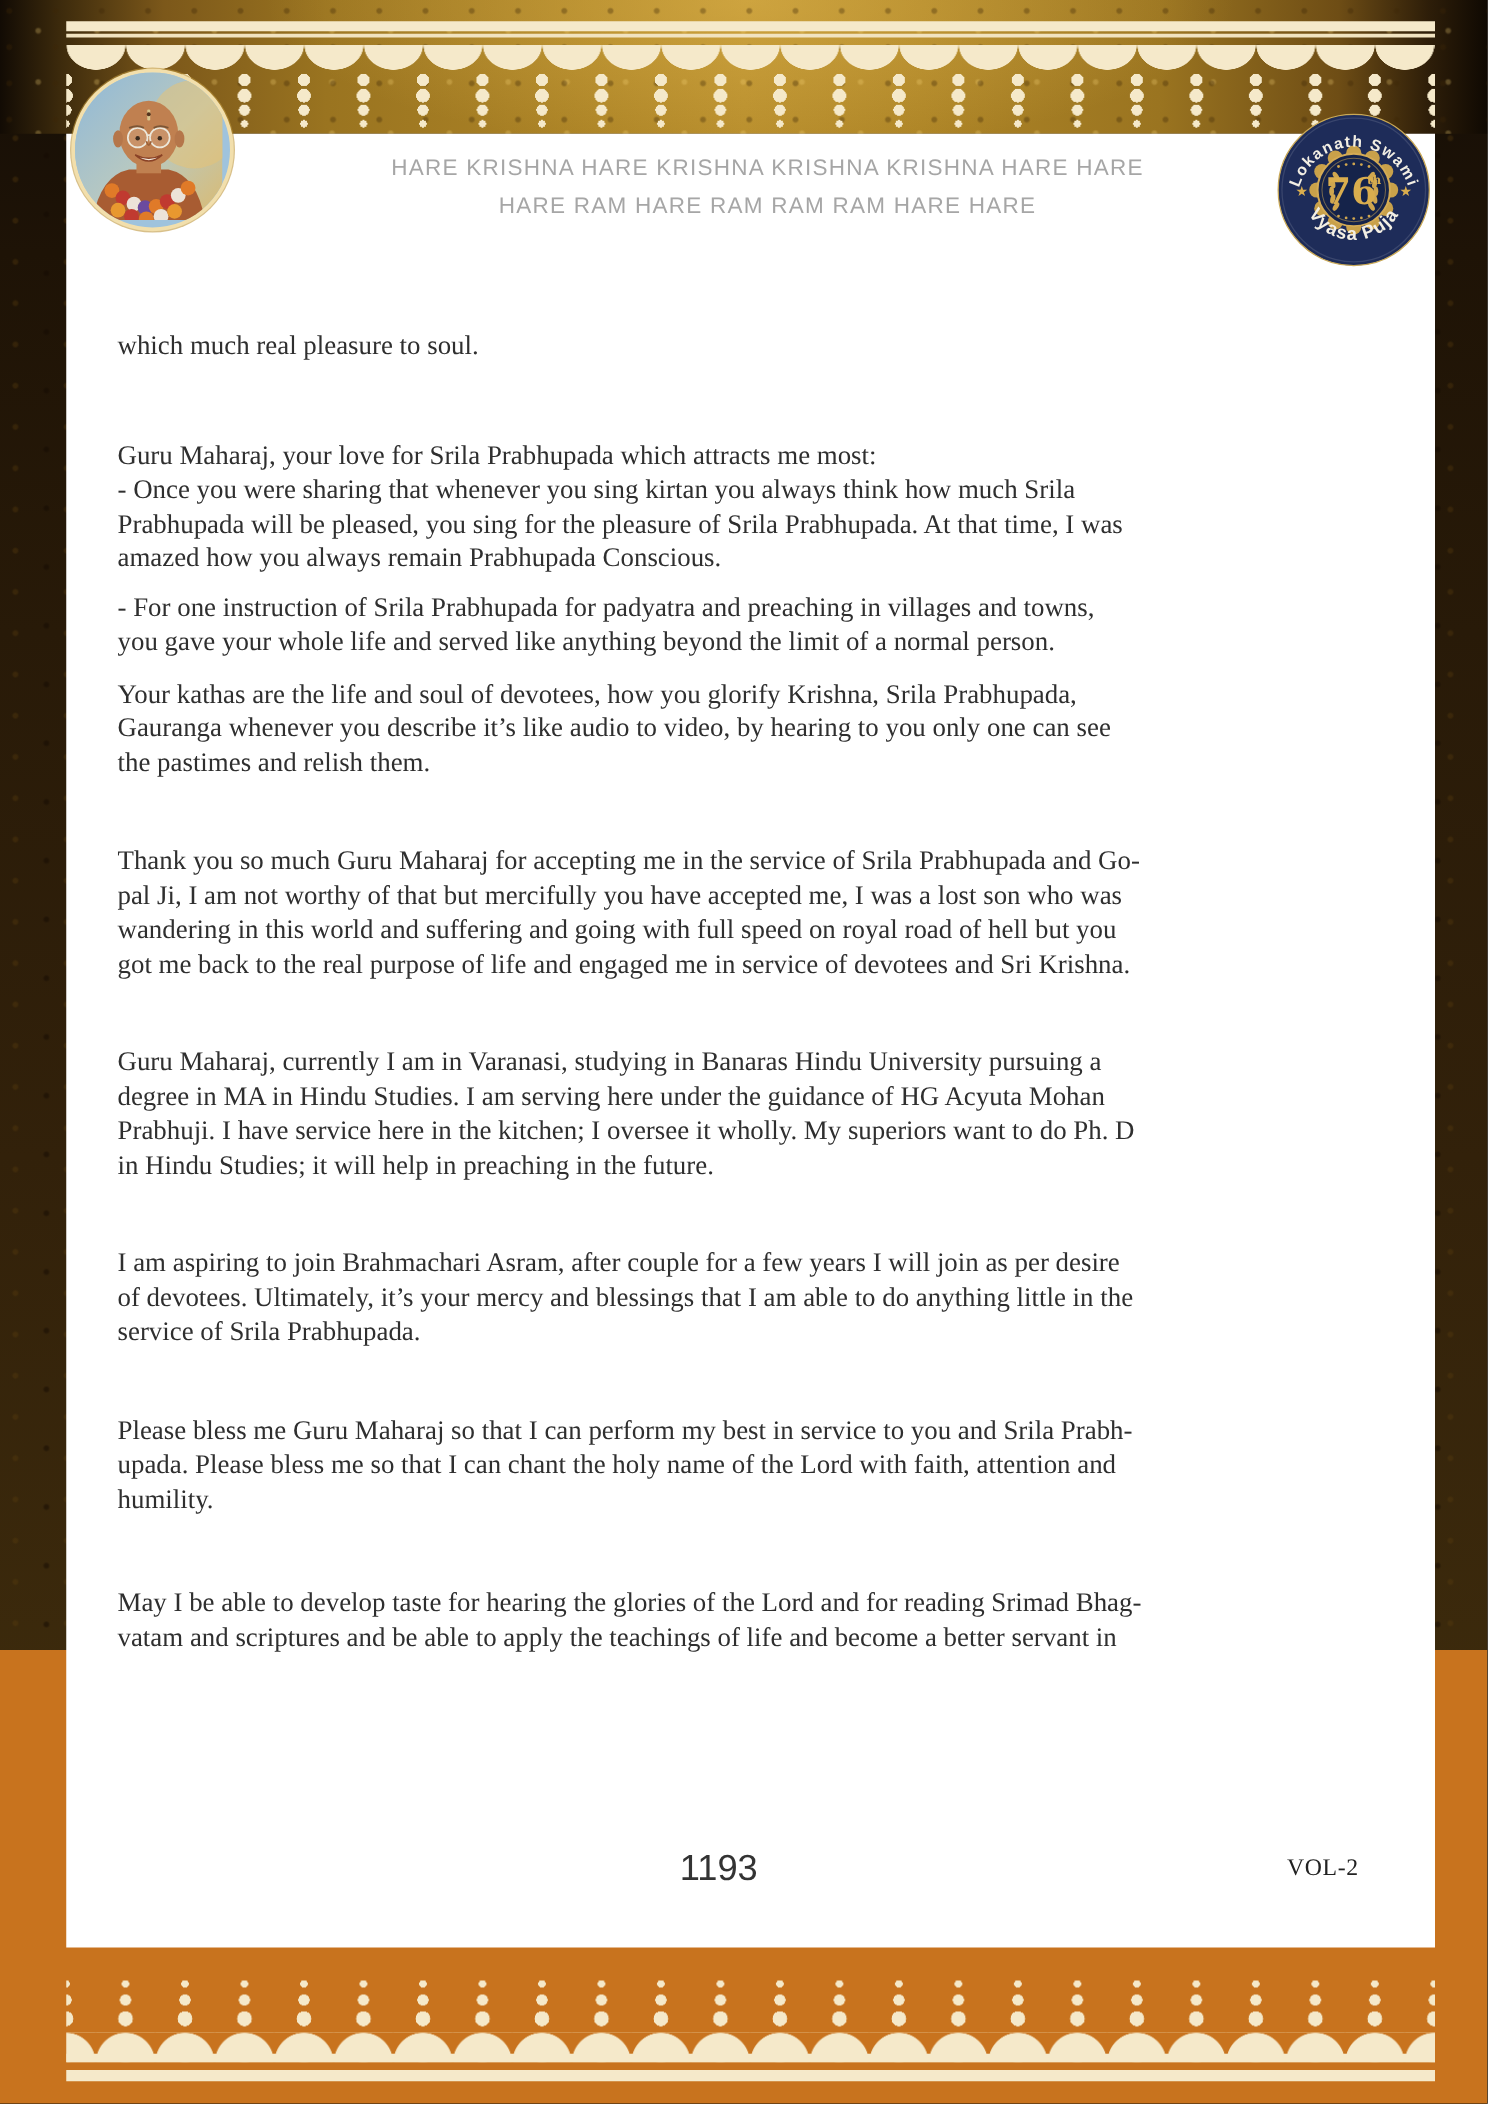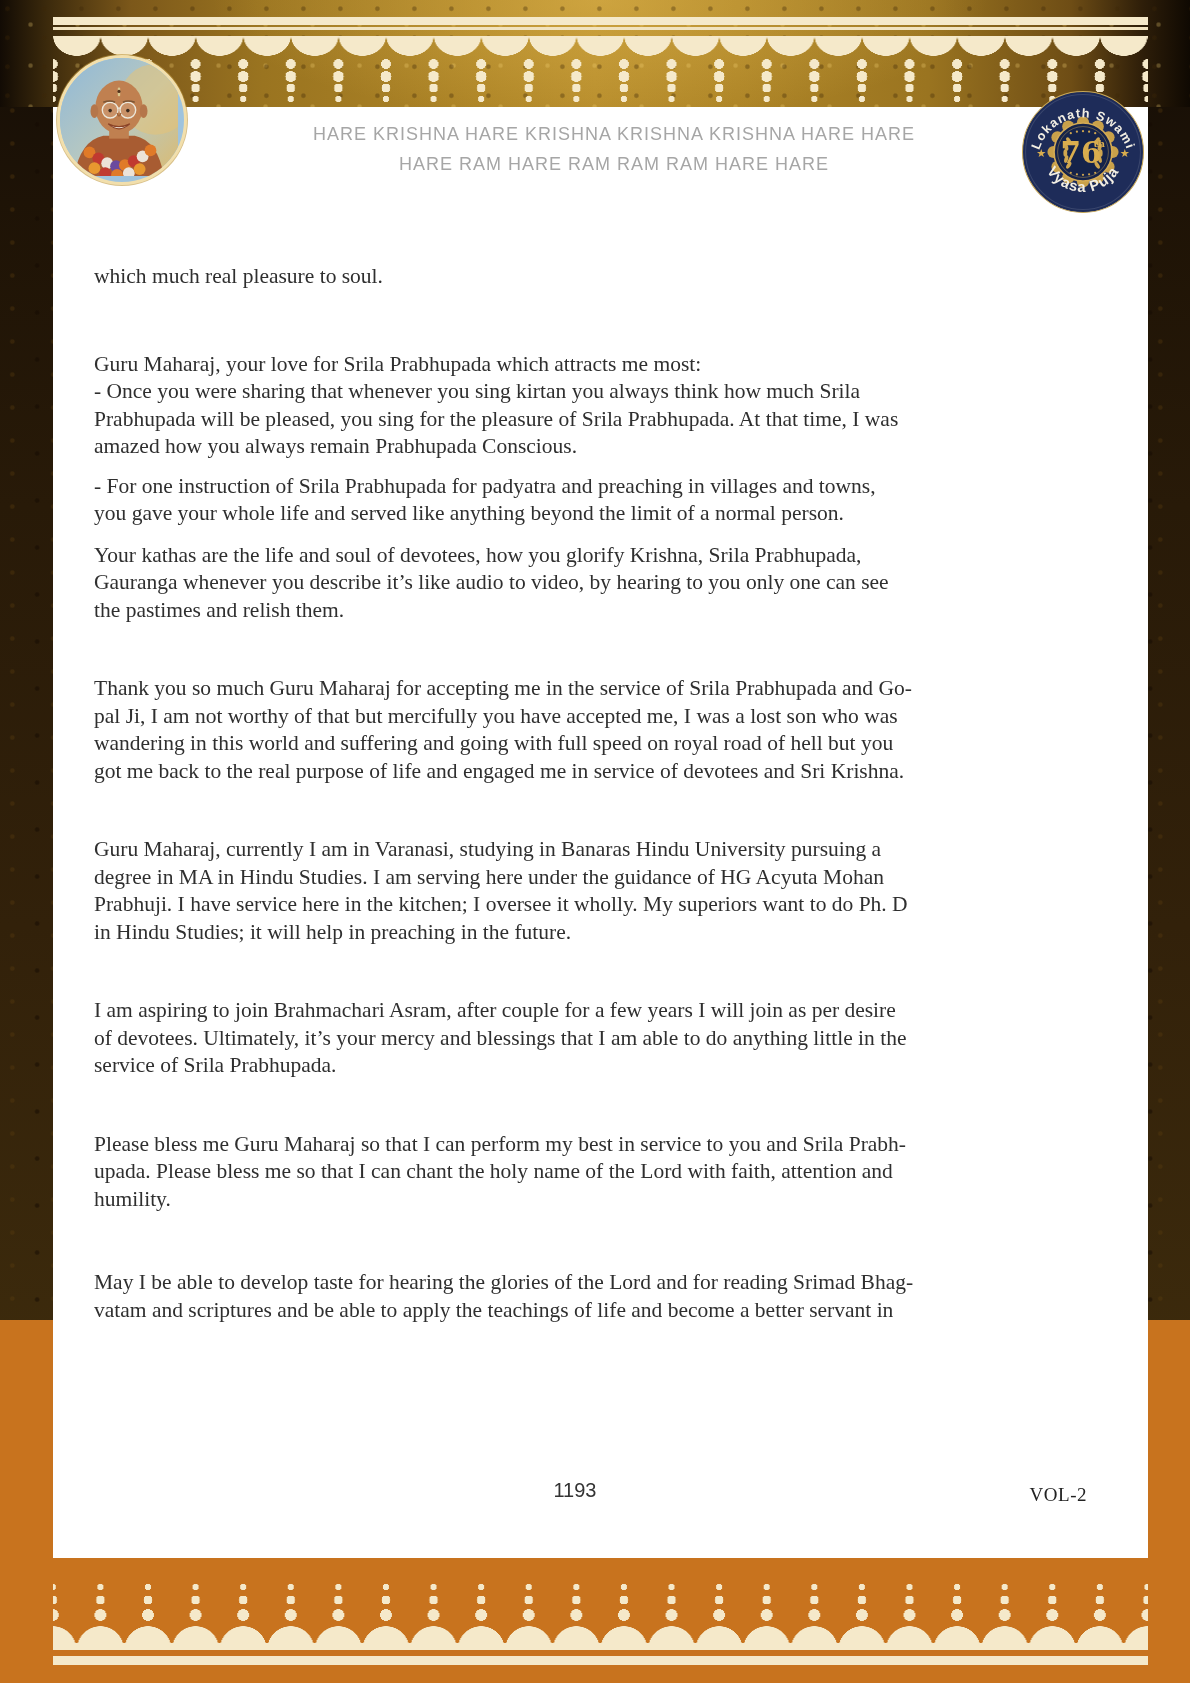--- a/index.html
+++ b/index.html
@@ -63,21 +63,21 @@
   .bodytext{position:absolute;left:94px;top:263px;width:935px;color:#2F2F2F;
     font-family:"Liberation Serif",serif;font-size:21.5px;line-height:27.5px;}
   .bodytext p{margin:0;white-space:pre;}
   .mt12{margin-top:12px !important;}
   .mt14{margin-top:14px !important;}
   .mt51{margin-top:51px !important;}
   .mt56{margin-top:56px !important;}
   .mt60{margin-top:60px !important;}
   
   .pagenum{position:absolute;left:53px;top:1479px;width:1044px;text-align:center;
-    font-family:"Liberation Sans",sans-serif;font-size:20px;color:#333333;}
+    font-family:"Liberation Sans",sans-serif;font-size:29px;color:#333333;}
   .volume{position:absolute;right:103px;top:1484px;font-family:"Liberation Serif",serif;
     font-size:19px;letter-spacing:.5px;color:#222222;text-align:right;}
 </style>
 </head>
 <body>
 
 <div class="canvas">
 
   <div class="orange-zone"></div>
   <div class="top-band"></div>

